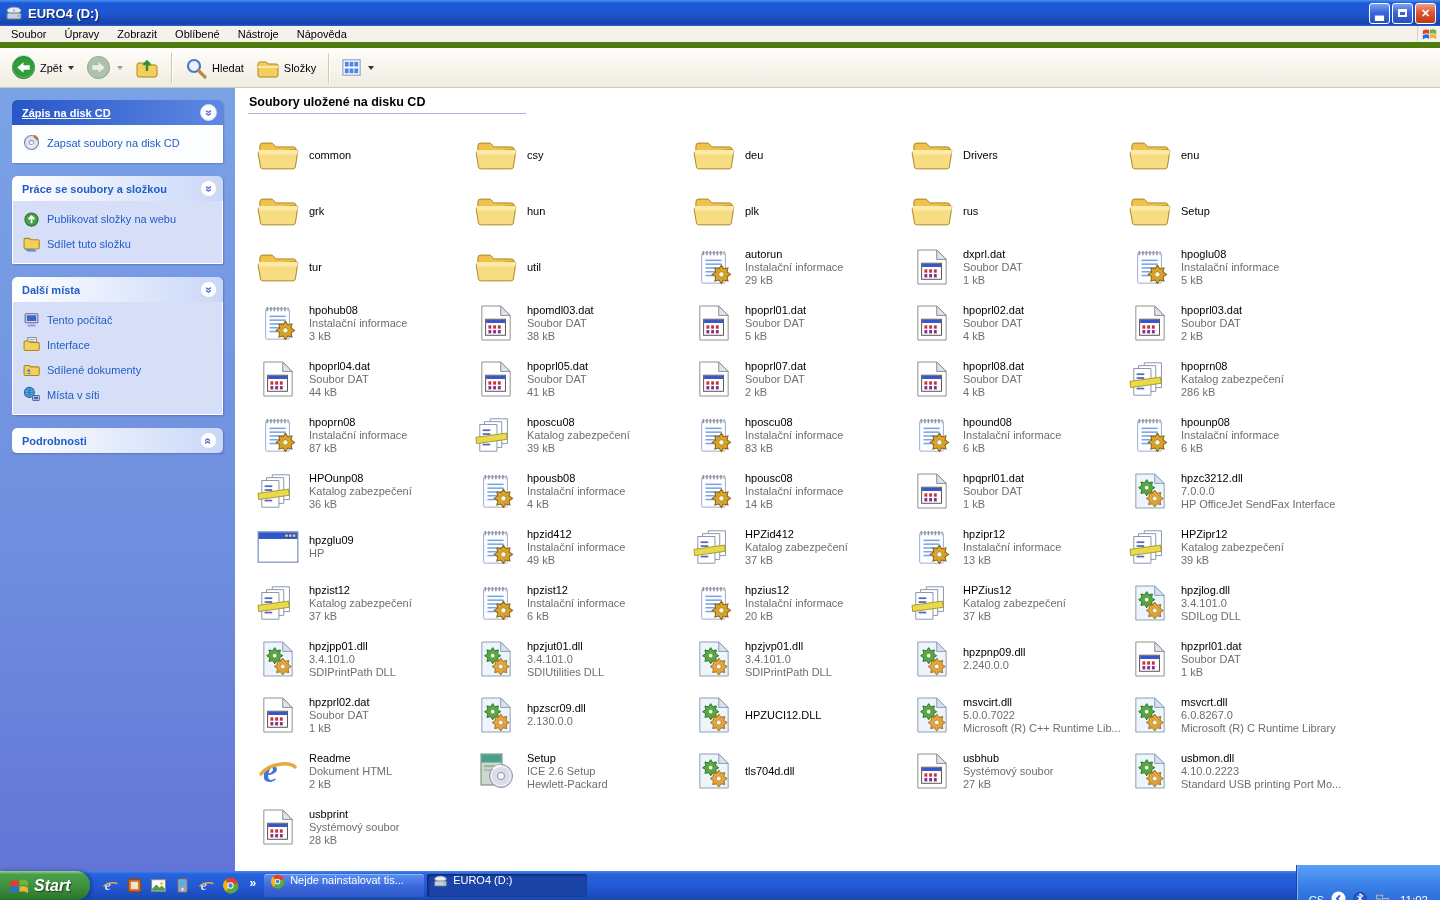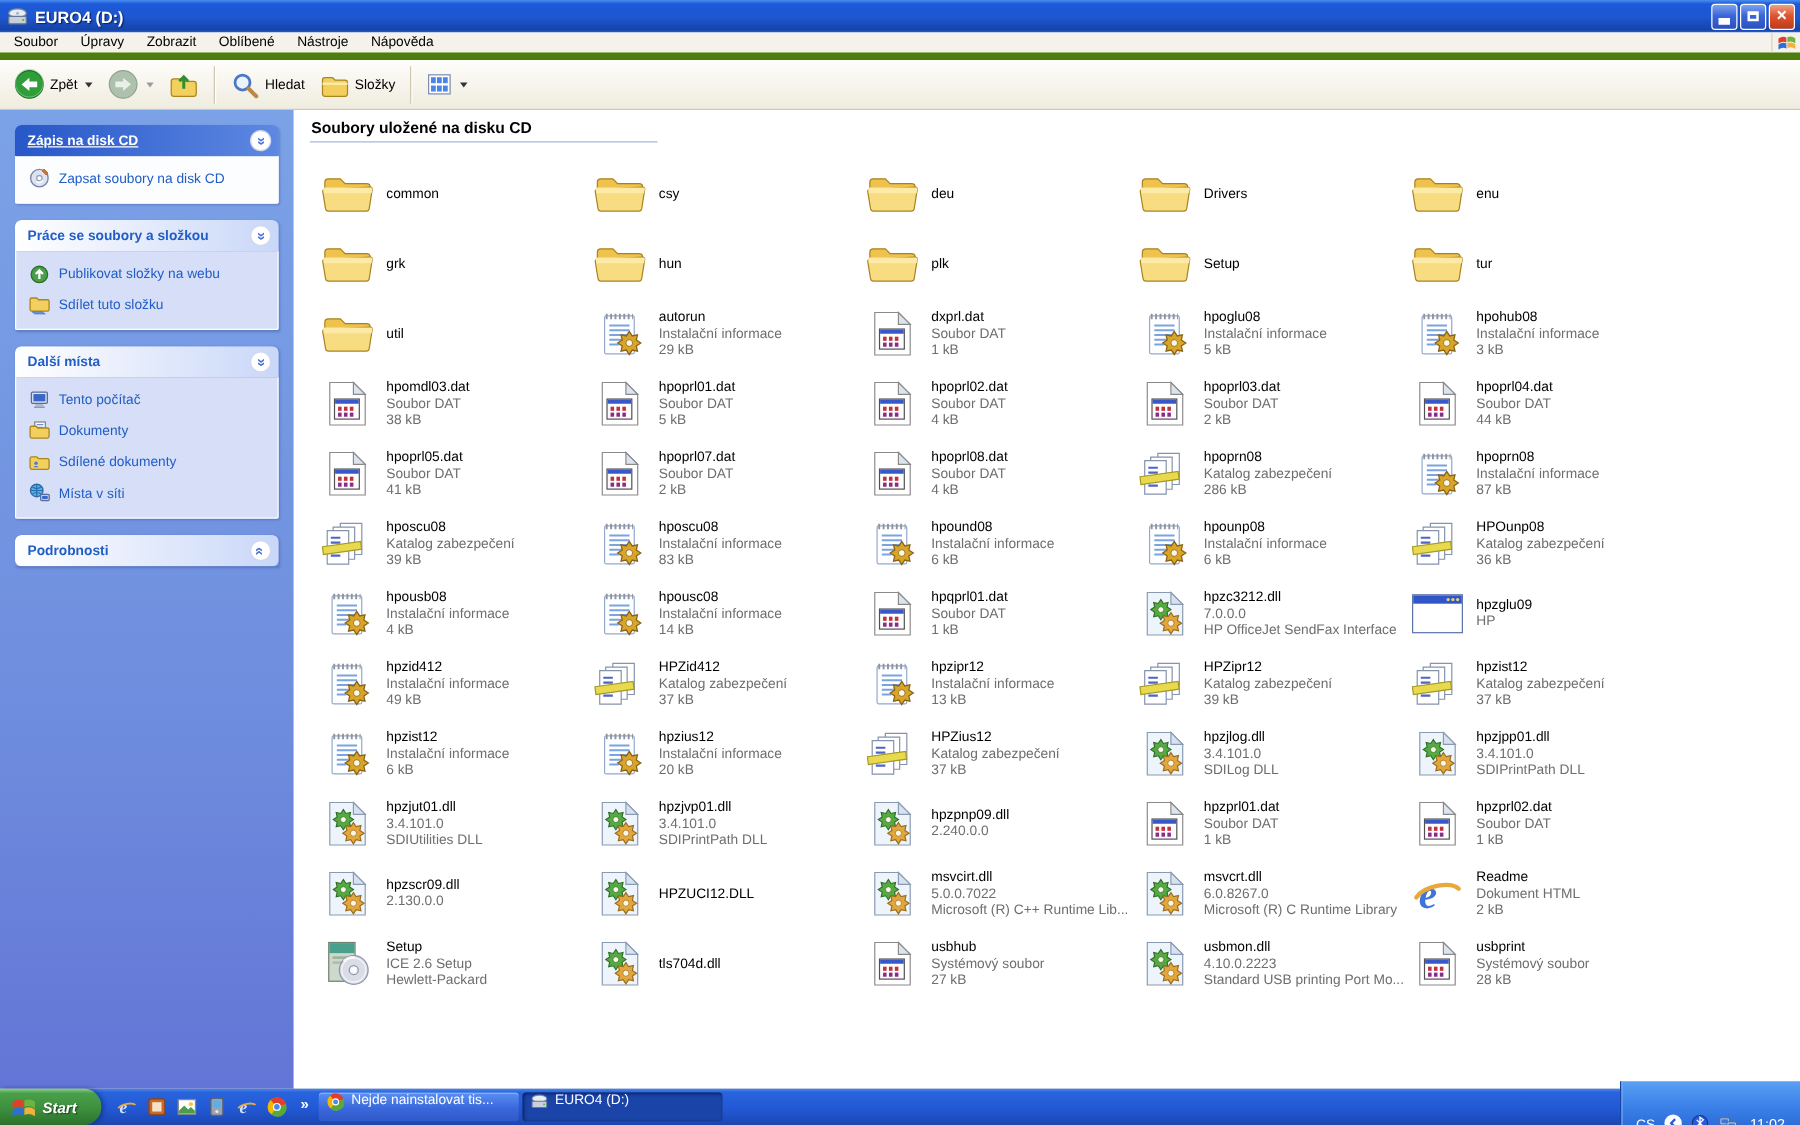--- a/index.html
+++ b/index.html
@@ -57,21 +57,21 @@
   .file-grid { display:grid; grid-template-columns:repeat(5,218px); grid-auto-rows:56px; margin:13px 0 0 7px; }
   .file-item { display:flex; align-items:center; gap:9px; padding-right:6px; overflow:visible; }
   .file-icon { width:45px; flex:0 0 45px; height:46px; display:flex; align-items:center; justify-content:center; }
   .file-text { display:flex; flex-direction:column; line-height:13px; white-space:nowrap; }
   .file-name { color:#000; }
   .file-line { color:#6e6e6e; }
 
   
   .taskbar { position:absolute; bottom:0; left:0; width:1440px; height:29px; display:flex; align-items:center;
     background:linear-gradient(180deg,#4a86ee 0%,#2864dc 10%,#2258d6 55%,#1b46ae 100%); }
-  .start-button { height:29px; display:flex; align-items:center; gap:5px; padding:0 20px 0 9px; color:#fff; font-weight:bold; font-style:italic; font-size:12px; text-shadow:1px 1px 1px rgba(0,0,0,.5);
+  .start-button { height:29px; display:flex; align-items:center; gap:5px; padding:0 20px 0 9px; color:#fff; font-weight:bold; font-style:italic; font-size:16px; text-shadow:1px 1px 1px rgba(0,0,0,.5);
     background:linear-gradient(180deg,#8ed08e 0%,#4aa04a 12%,#3d8f3d 55%,#2c722c 100%); border-radius:0 14px 14px 0; box-shadow:2px 0 4px rgba(0,20,60,.4); }
   .start-flag { width:20px; height:16px; display:inline-flex; }
   .quick-launch { display:flex; align-items:center; gap:7px; padding:0 8px 0 12px; }
   .ql-icon { width:17px; height:17px; display:inline-flex; }
   .overflow-chevron { color:#fff; font-weight:bold; font-size:12px; padding:0 8px 6px 2px; }
   .task-buttons { display:flex; gap:3px; align-items:center; }
   .task-btn { width:160px; height:23px; border-radius:3px; display:flex; align-items:flex-start; gap:5px; padding:0 6px; color:#fff;
     background:linear-gradient(180deg,#5b90f2,#3a68dc 55%,#3058c8); box-shadow:inset 0 1px 0 rgba(255,255,255,.35); white-space:nowrap; overflow:hidden; }
   .task-btn.active { background:#1b44a8; box-shadow:inset 1px 1px 3px rgba(0,0,40,.6); }
   .task-btn .icon { width:15px; height:15px; flex:0 0 15px; display:inline-flex; }
@@ -262,21 +262,21 @@
               <span>Tento počítač</span>
             </div>
             <div class="side-link">
               <span class="icon">
                 <svg width="17" height="17" viewBox="0 0 16 16">
                   <rect x="4.5" y="1.5" width="8" height="9" fill="#fff" stroke="#8a8a8a"></rect>
                   <path d="M6 3.5h5M6 5.5h5M6 7.5h3.5" stroke="#6a8fd0" stroke-width=".9"></path>
                   <path d="M1 6q0-1.3 1.3-1.3H5.5l1.3 1.3H14q1.3 0 1.3 1.3v5q0 1.3-1.3 1.3H2.3Q1 13.6 1 12.3z" fill="#f3cf5e" stroke="#ab861f"></path>
                 </svg>
               </span>
-              <span>Dokumenty</span>
+              <span>Interface</span>
             </div>
             <div class="side-link">
               <span class="icon">
                 <svg width="17" height="17" viewBox="0 0 16 16">
                   <path d="M1 5.5q0-1.3 1.3-1.3H6l1.3 1.3H14q1.3 0 1.3 1.3v5.5q0 1.3-1.3 1.3H2.3Q1 13.6 1 12.3z" fill="#f3cf5e" stroke="#ab861f"></path>
                   <circle cx="5.5" cy="9" r="1.3" fill="#4a7ad8"></circle>
                   <path d="M3.7 12c.2-1.3 3.4-1.3 3.6 0z" fill="#4a7ad8"></path>
                 </svg>
               </span>
               <span>Sdílené dokumenty</span>
@@ -393,20 +393,32 @@
           <div class="file-item">
             <span class="file-icon">
               <svg width="42" height="35" viewBox="0 0 44 36">
                 <path d="M3 8q0-3 3-3h10l4 4h18q3 0 3 3v2H3z" fill="#efc14d" stroke="#a8821f"></path>
                 <path d="M41 12q2.1 0 1.7 2l-2.5 16q-.4 2-2.4 2H6q-2 0-2.4-2L1.3 16q-.4-2 1.7-2z" fill="#f7dc82" stroke="#a8821f"></path>
                 <path d="M41.5 12.3q1.9.2 1.2 2.1l-.5 2.6H2.3l-.6-2.6q-.4-2 1.6-2.1z" fill="#fceaa6"></path>
               </svg>
             </span>
             <span class="file-text">
               <span class="file-name">plk</span>
+            </span>
+          </div>
+          <div class="file-item">
+            <span class="file-icon">
+              <svg width="42" height="35" viewBox="0 0 44 36">
+                <path d="M3 8q0-3 3-3h10l4 4h18q3 0 3 3v2H3z" fill="#efc14d" stroke="#a8821f"></path>
+                <path d="M41 12q2.1 0 1.7 2l-2.5 16q-.4 2-2.4 2H6q-2 0-2.4-2L1.3 16q-.4-2 1.7-2z" fill="#f7dc82" stroke="#a8821f"></path>
+                <path d="M41.5 12.3q1.9.2 1.2 2.1l-.5 2.6H2.3l-.6-2.6q-.4-2 1.6-2.1z" fill="#fceaa6"></path>
+              </svg>
+            </span>
+            <span class="file-text">
+              <span class="file-name">rus</span>
             </span>
           </div>
           <div class="file-item">
             <span class="file-icon">
               <svg width="42" height="35" viewBox="0 0 44 36">
                 <path d="M3 8q0-3 3-3h10l4 4h18q3 0 3 3v2H3z" fill="#efc14d" stroke="#a8821f"></path>
                 <path d="M41 12q2.1 0 1.7 2l-2.5 16q-.4 2-2.4 2H6q-2 0-2.4-2L1.3 16q-.4-2 1.7-2z" fill="#f7dc82" stroke="#a8821f"></path>
                 <path d="M41.5 12.3q1.9.2 1.2 2.1l-.5 2.6H2.3l-.6-2.6q-.4-2 1.6-2.1z" fill="#fceaa6"></path>
               </svg>
             </span>

